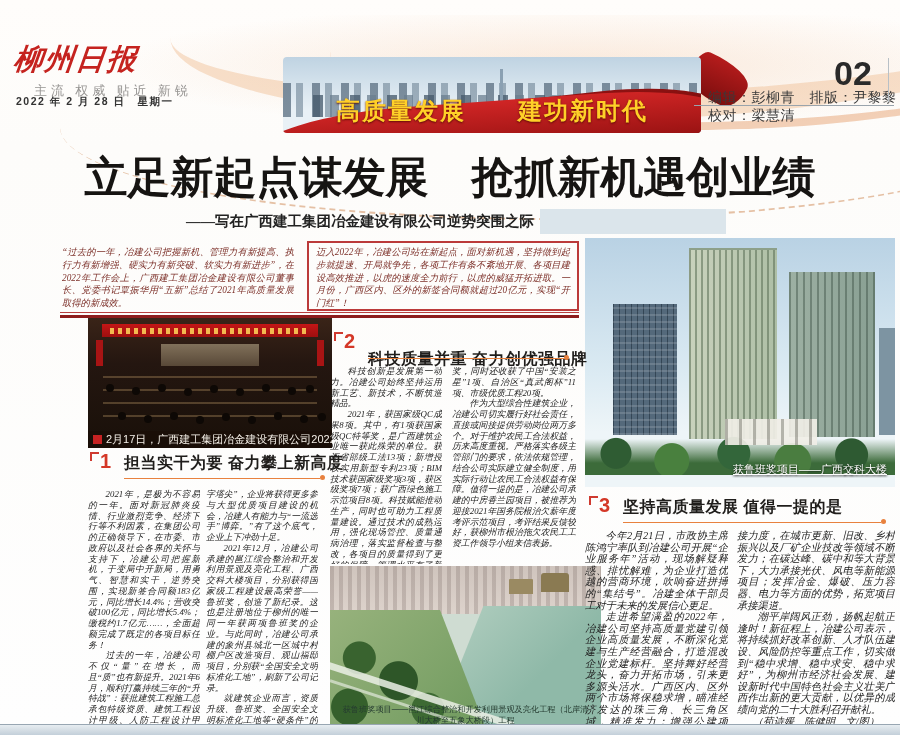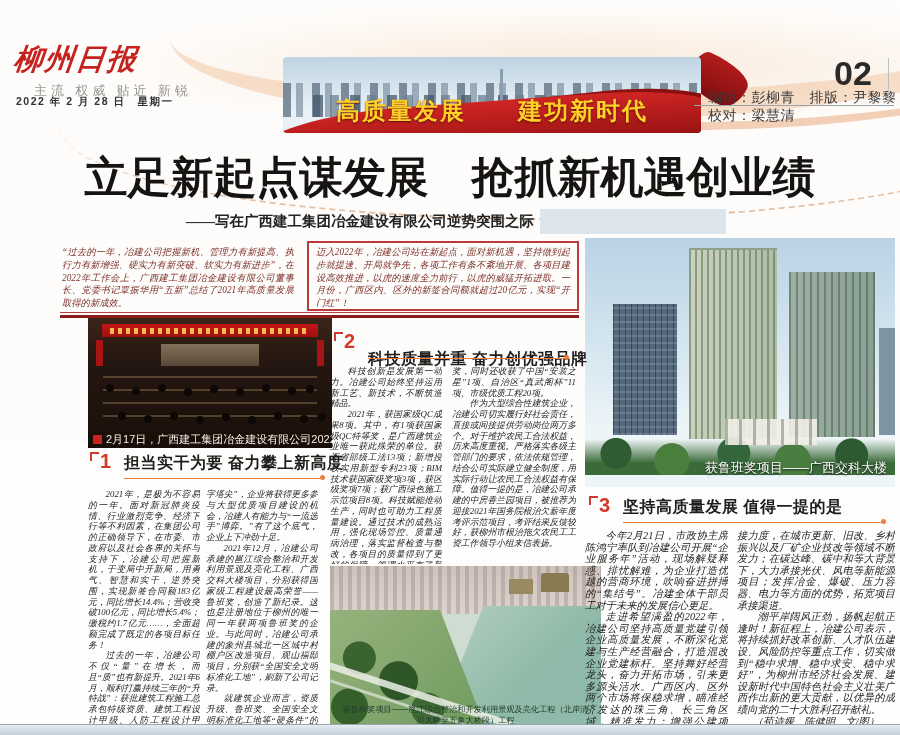--- a/index.html
+++ b/index.html
@@ -104,22 +104,22 @@
   .bd-trees { position:absolute; left:0; right:0; bottom:12px; height:48px;
     background-image:radial-gradient(circle at 10% 55%, #2f5c33 15px, transparent 16px),
       radial-gradient(circle at 28% 70%, #49803e 17px, transparent 18px),
       radial-gradient(circle at 48% 55%, #33663a 16px, transparent 17px),
       radial-gradient(circle at 67% 72%, #4a7d40 18px, transparent 19px),
       radial-gradient(circle at 86% 58%, #2e5a32 16px, transparent 17px),
       linear-gradient(180deg, transparent 0 25%, #3c6b3a 75%); }
   .pavilion { position:absolute; left:45%; bottom:42px; width:92px; height:26px;
     background:repeating-linear-gradient(90deg, rgba(120,120,110,.5) 0 3px, transparent 3px 14px),
       rgba(240,238,230,.92); }
-  .bd-cap { position:absolute; right:8px; bottom:10px; font-size:13px; color:#fff;
-    text-shadow:0 1px 2px rgba(0,0,0,.85); font-family:"Liberation Sans",sans-serif; }
+  .bd-cap { position:absolute; right:8px; bottom:10px; font-size:11px; color:#fff;
+    text-shadow:0 1px 2px rgba(0,0,0,.85); font-family:"Liberation Sans",sans-serif;text-decoration:underline; }
   .bridge { left:330px; top:566px; width:271px; height:166px; background:#cfdcd2; }
   .br-city { position:absolute; left:0; right:0; top:0; height:48px;
     background:repeating-linear-gradient(90deg, rgba(130,115,110,.3) 0 4px, transparent 4px 9px),
       linear-gradient(180deg,#cfc4bd,#ddd3cc); }
   .br-temple { position:absolute; left:78%; top:7px; width:28px; height:19px; background:#8a7a52;
     border-radius:3px 3px 0 0; box-shadow:-34px 4px 0 -2px #9a8a62; }
   .br-river { position:absolute; left:38%; top:40px; right:0; bottom:0;
     background:linear-gradient(135deg,#b5d0c2,#8fb9a8 60%); clip-path:polygon(30% 0,100% 0,100% 100%,0 100%); }
   .br-park { position:absolute; left:0; top:44px; width:58%; bottom:0;
     background:linear-gradient(135deg,#97b27c,#6f9a5e); clip-path:polygon(0 0,70% 0,100% 100%,0 100%);

